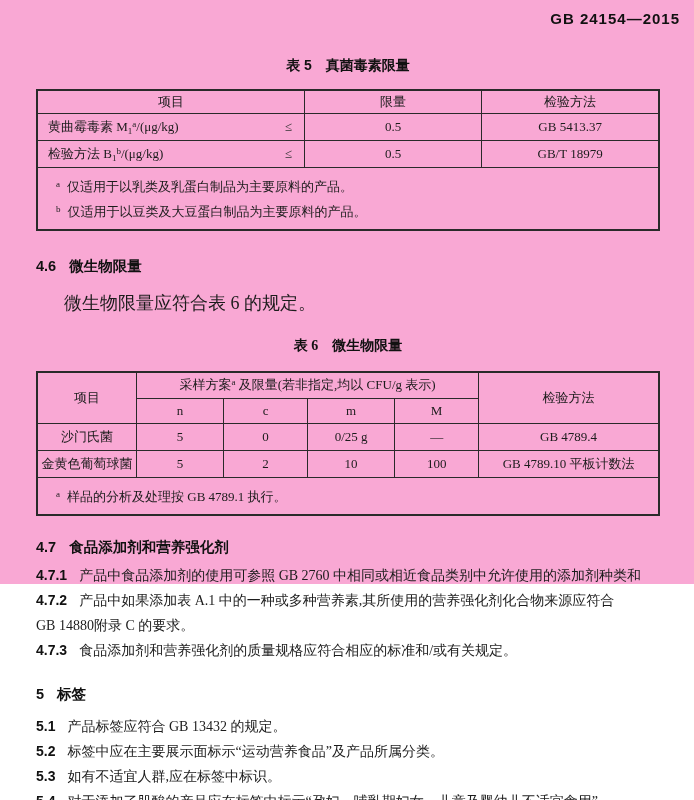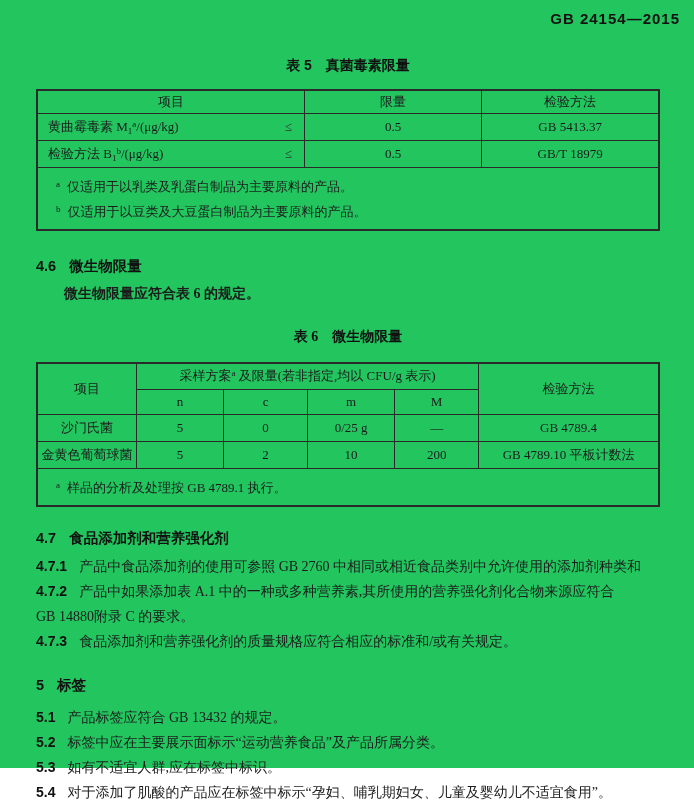--- a/index.html
+++ b/index.html
@@ -2,21 +2,21 @@
 <html><head>
 <meta charset="utf-8">
 <style>
   * { margin:0; padding:0; box-sizing:border-box; }
   html,body { background:#ffffff; }
   body {
     width:694px; height:800px; overflow:hidden;
     font-family:"Liberation Serif","DejaVu Serif",serif;
     color:#1c1c1c;
   }
-  .page { width:694px; height:768px; background:#22c55e; position:relative; }
+  .page { width:694px; height:584px; background:#f9a8d4; position:relative; }
   .doc-number {
     text-align:right; padding:10px 14px 0 0;
     font-family:"Liberation Sans","DejaVu Sans",sans-serif;
     font-weight:bold; font-size:15px; letter-spacing:1px; color:#111;
   }
   .content { padding:0 34px 0 36px; }
 
   .table-caption {
     text-align:center; font-family:"Liberation Sans","DejaVu Sans",sans-serif;
     font-weight:bold; font-size:14px; color:#111;
@@ -45,21 +45,21 @@
 
   .sec-head {
     font-family:"Liberation Sans","DejaVu Sans",sans-serif;
     font-weight:bold; font-size:14.5px; color:#111;
   }
   .sec-head .sec-num { margin-right:13px; }
   .h46 { margin-top:26px; }
   .h47 { margin-top:22px; }
   .h5  { margin-top:22px; }
 
-  .para-indent { margin-top:9px; padding-left:28px; font-size:14px; line-height:18px;font-weight:bold; }
+  .para-indent { margin-top:18px; padding-left:28px; font-size:18px; line-height:18px; }
 
   .clauses { margin-top:6px; }
   .clauses-5 { margin-top:10px; }
   .cl-line { font-size:14px; line-height:25px; }
   .cnum {
     font-family:"Liberation Sans","DejaVu Sans",sans-serif;
     font-weight:bold; font-size:14px; margin-right:12px; color:#111;
   }
 </style>
 </head>
@@ -152,21 +152,21 @@
         <td>0</td>
         <td>0/25 g</td>
         <td>—</td>
         <td>GB 4789.4</td>
       </tr>
       <tr>
         <td>金黄色葡萄球菌</td>
         <td>5</td>
         <td>2</td>
         <td>10</td>
-        <td>200</td>
+        <td>100</td>
         <td>GB 4789.10 平板计数法</td>
       </tr>
       <tr>
         <td colspan="6" class="fn-cell">
           <div class="fn-line"><sup>a</sup><span>样品的分析及处理按 GB 4789.1 执行。</span></div>
         </td>
       </tr>
     </tbody>
       </table>
 

